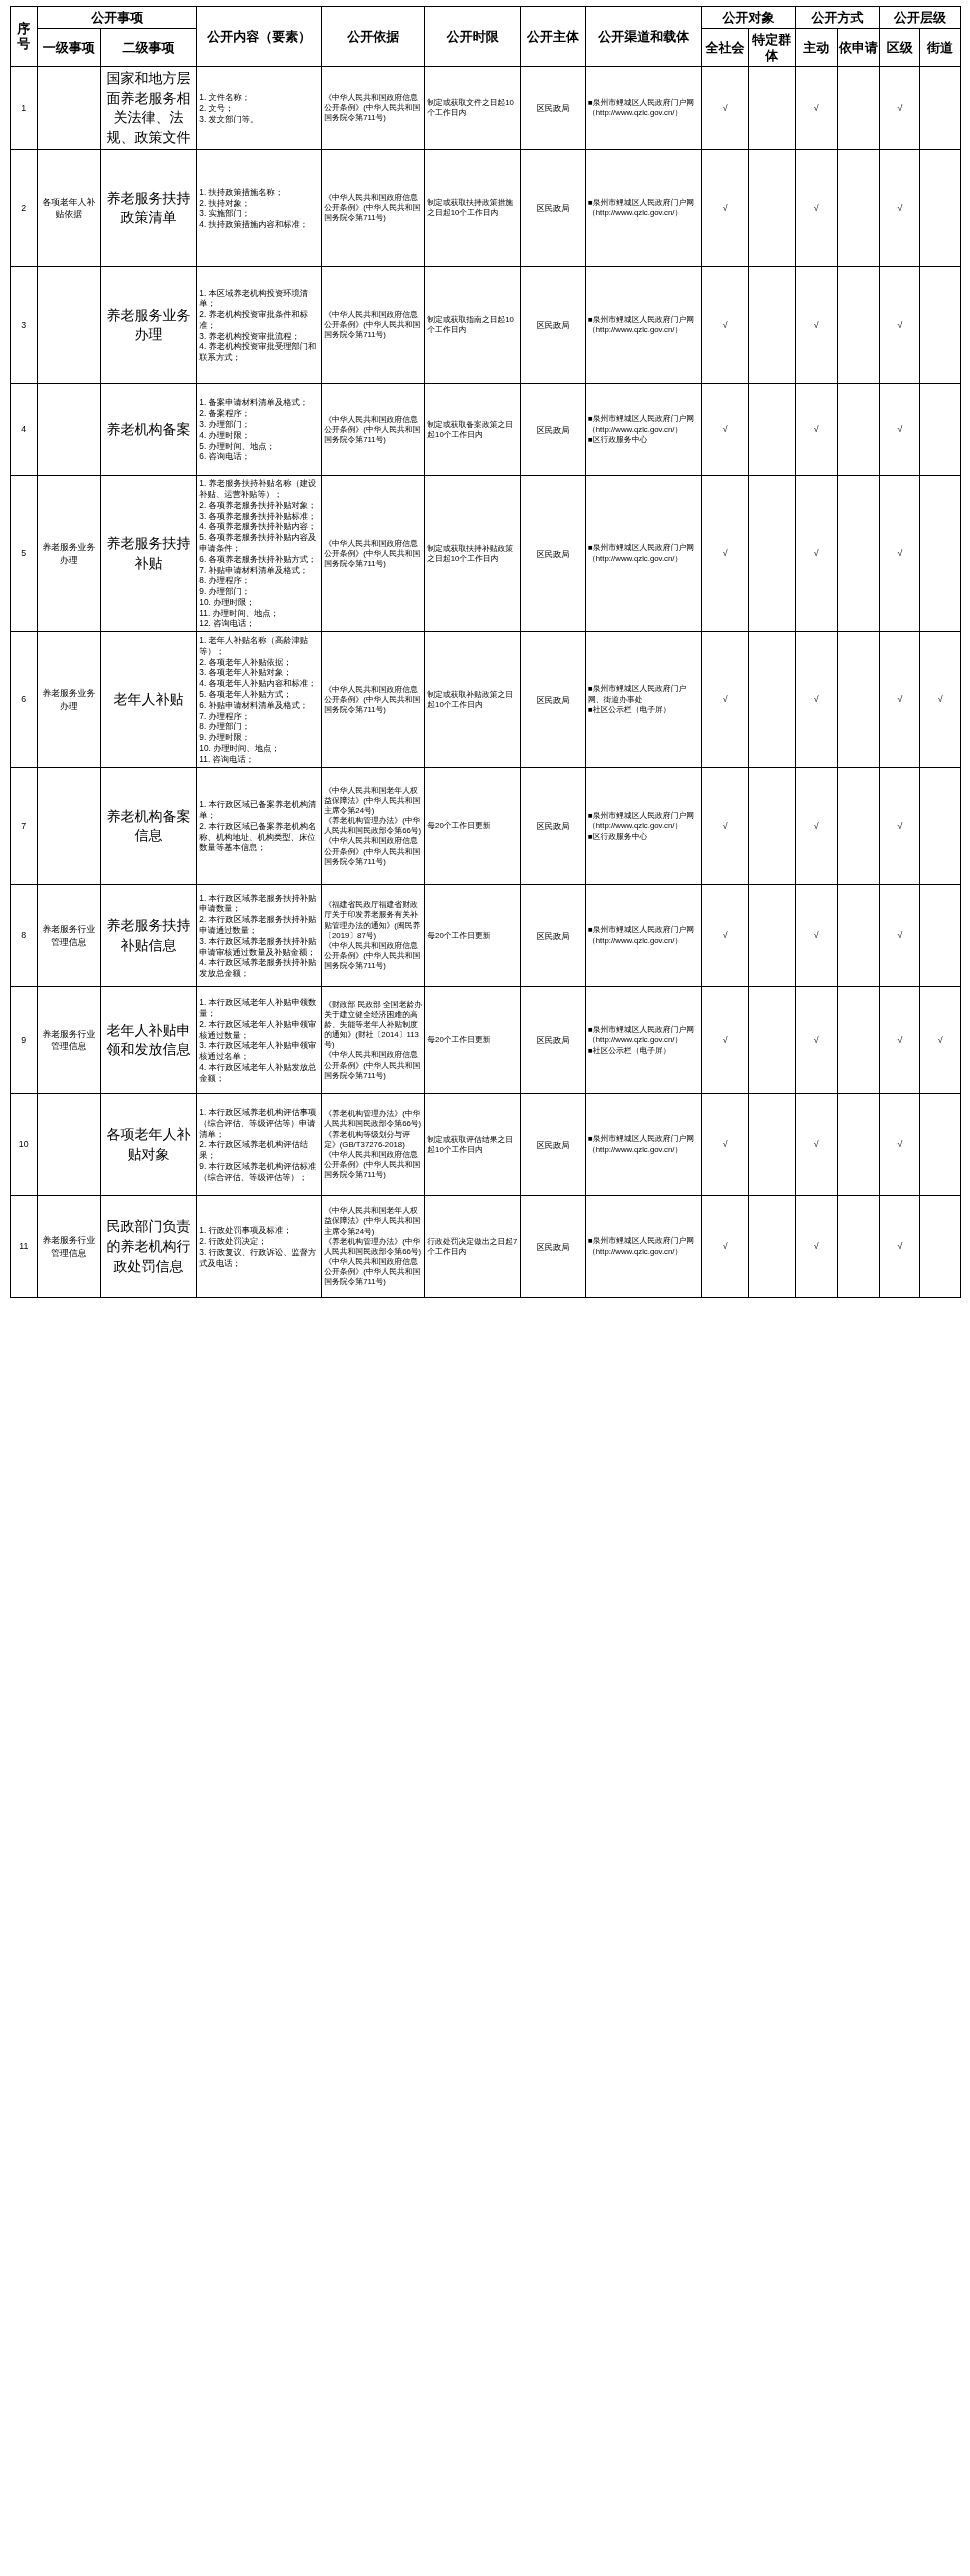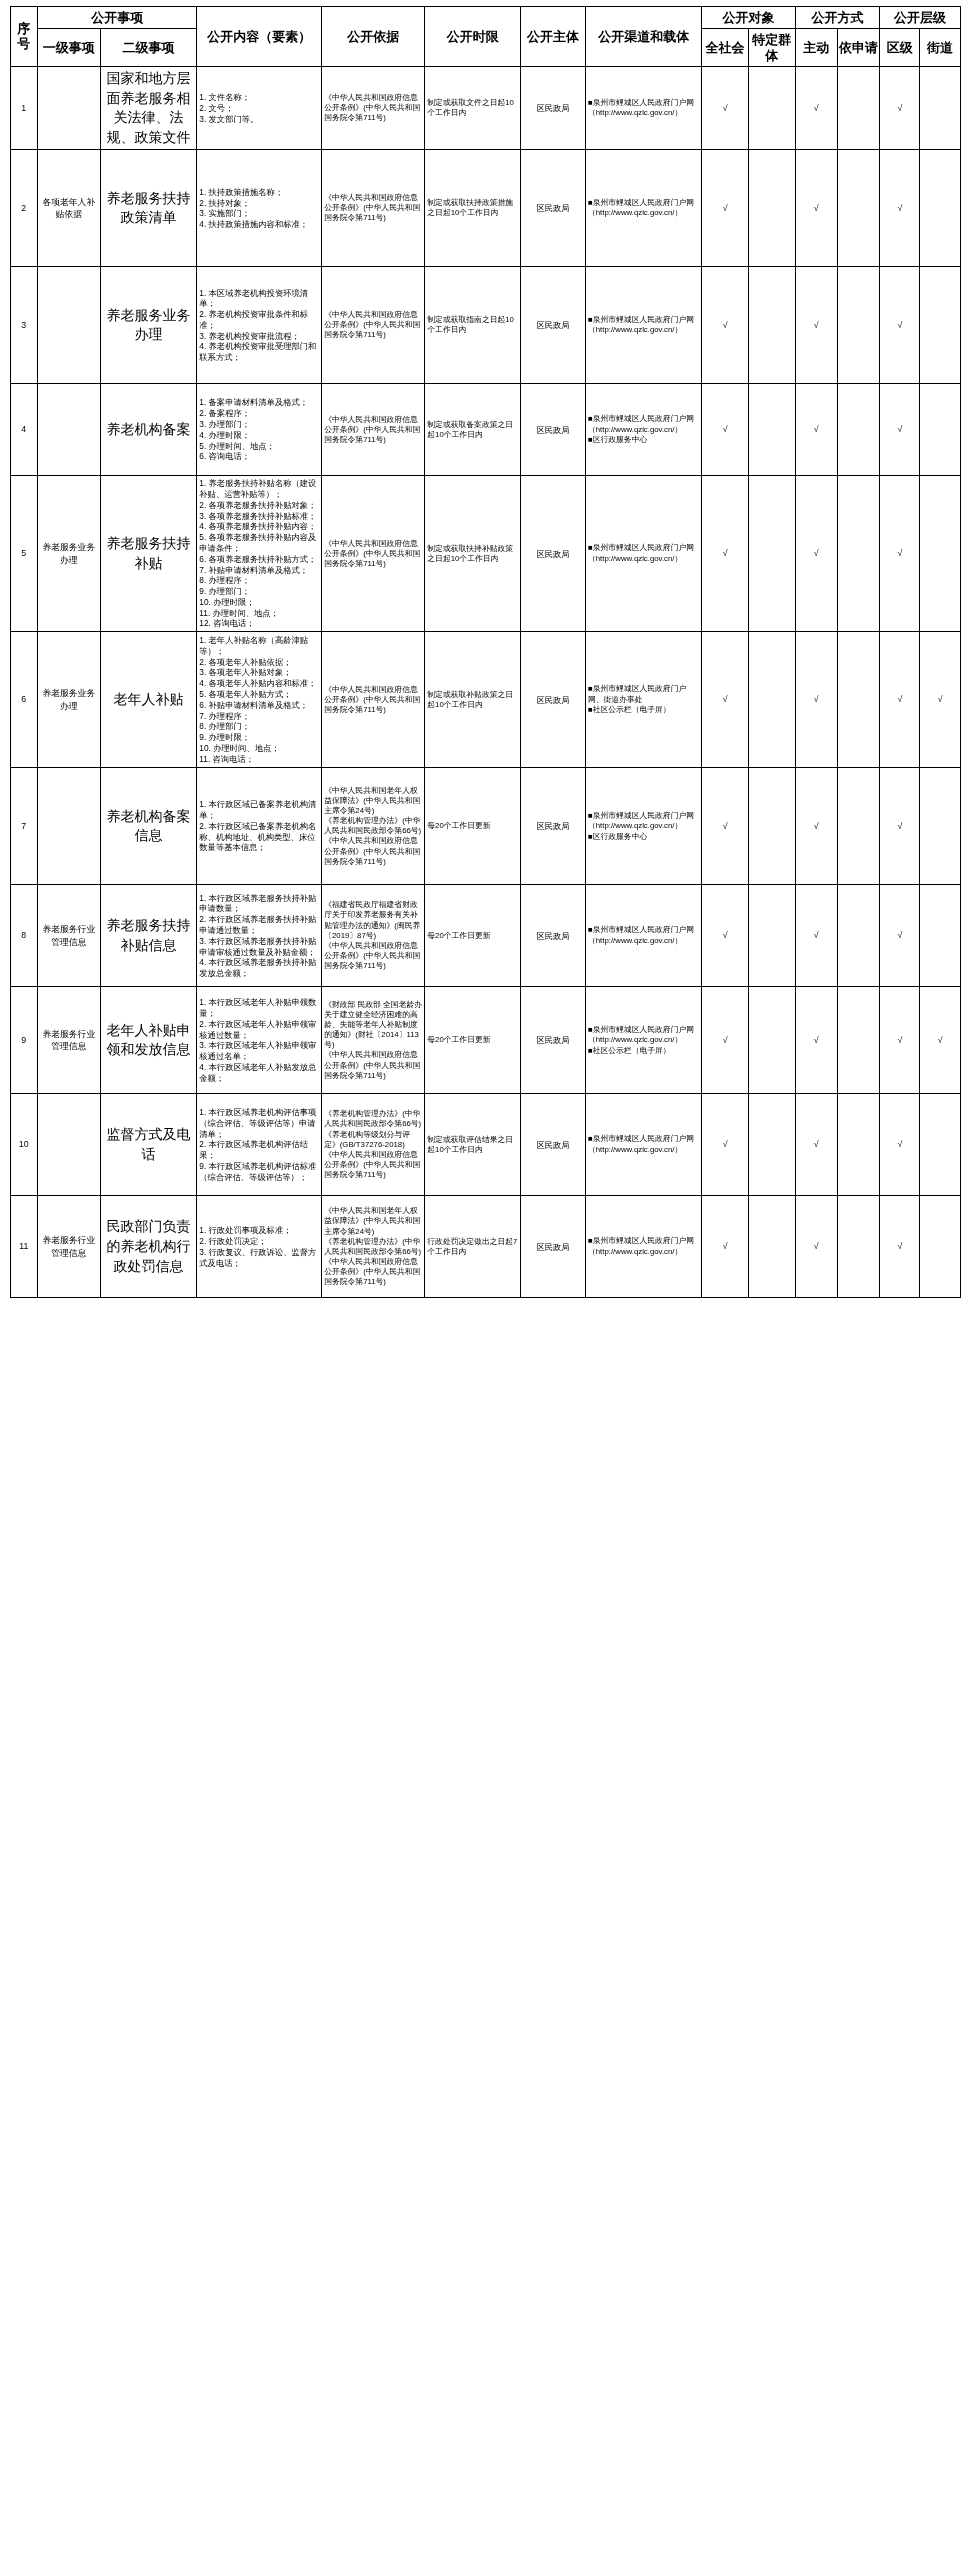--- a/index.html
+++ b/index.html
@@ -295,21 +295,21 @@
           <td class="tick" style="white-space: pre-line;">√</td>
           <td class="tick" style="white-space: pre-line;"></td>
           <td class="tick" style="white-space: pre-line;">√</td>
           <td class="tick" style="white-space: pre-line;"></td>
           <td class="tick" style="white-space: pre-line;">√</td>
           <td class="tick" style="white-space: pre-line;">√</td>
         </tr>
         <tr style="height: 102px;">
           <td class="seq" style="white-space: pre-line;">10</td>
           <td class="lvl1" style="white-space: pre-line;"></td>
-          <td class="lvl2" style="white-space: pre-line;">监督方式及电话</td>
+          <td class="lvl2" style="white-space: pre-line;">各项老年人补贴对象</td>
           <td class="content" style="white-space: pre-line;">1. 本行政区域养老机构评估事项（综合评估、等级评估等）申请清单；
 2. 本行政区域养老机构评估结果；
 9. 本行政区域养老机构评估标准（综合评估、等级评估等）；</td>
           <td class="basis" style="white-space: pre-line;">《养老机构管理办法》(中华人民共和国民政部令第66号)
 《养老机构等级划分与评定》(GB/T37276-2018)
 《中华人民共和国政府信息公开条例》(中华人民共和国国务院令第711号)</td>
           <td class="limit" style="white-space: pre-line;">制定或获取评估结果之日起10个工作日内</td>
           <td class="subject" style="white-space: pre-line;">区民政局</td>
           <td class="channel" style="white-space: pre-line;">■泉州市鲤城区人民政府门户网（http://www.qzlc.gov.cn/）</td>
           <td class="tick" style="white-space: pre-line;">√</td>

